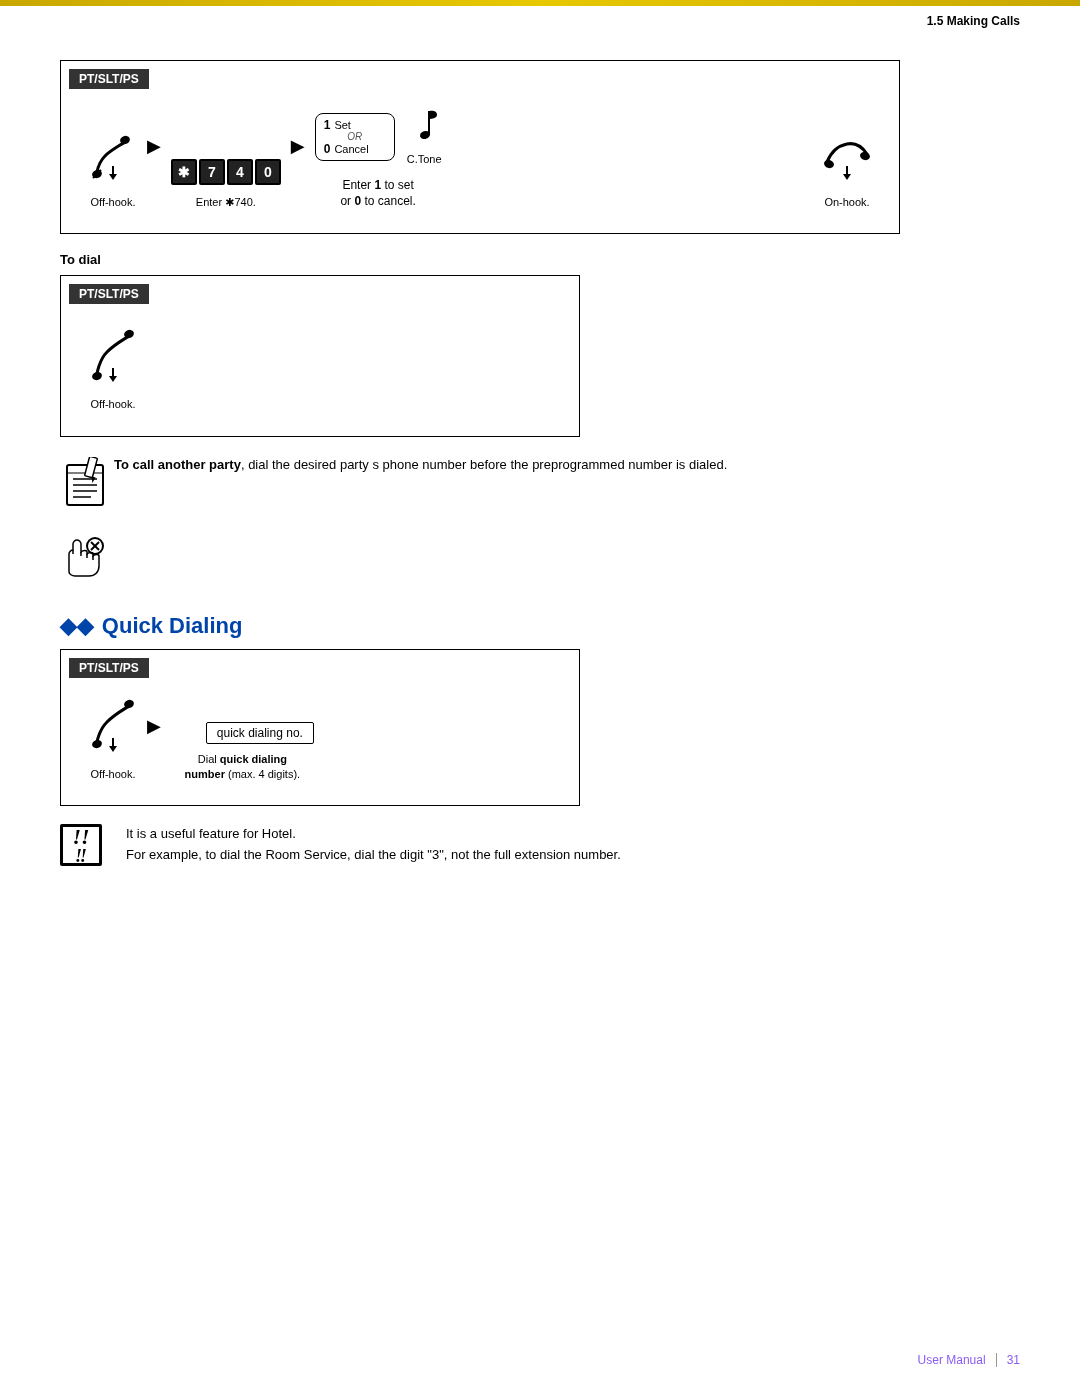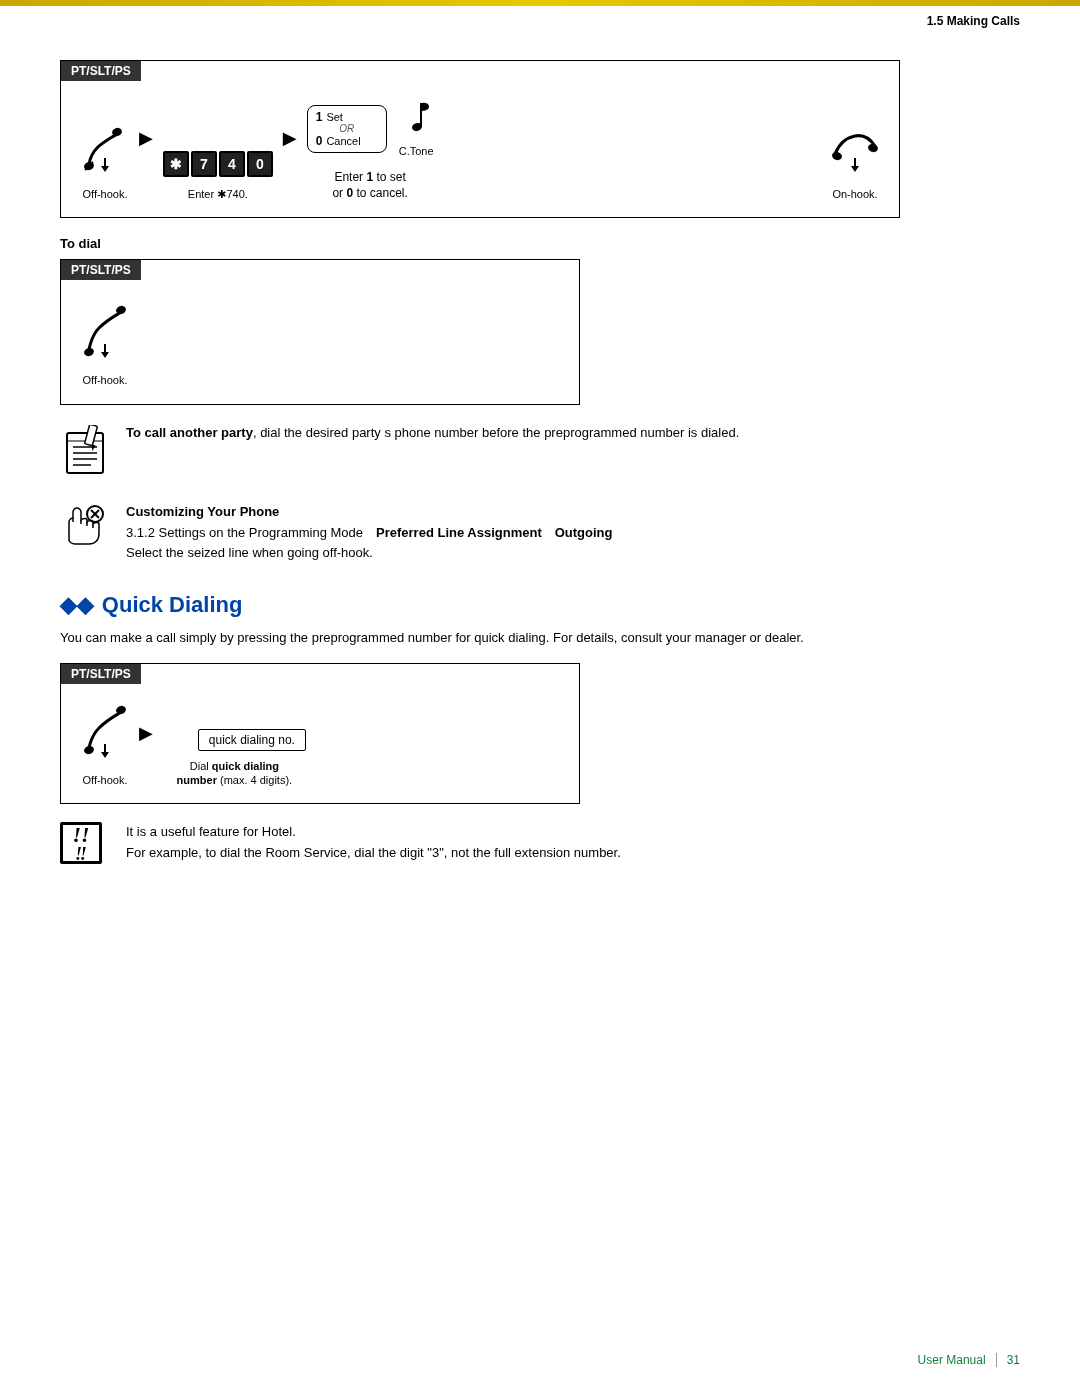--- a/index.html
+++ b/index.html
@@ -30,21 +30,21 @@
       margin-top: 40px;
       padding: 20px 60px 60px 60px;
     }
     .section-title {
       font-size: 13px;
       font-weight: bold;
       margin-bottom: 8px;
     }
     .diagram-box {
       border: 1.5px solid #000;
-      padding: 0;
+      padding: 8px;
       margin-bottom: 18px;
     }
     .pt-label-bar {
       background: #333;
       color: #fff;
       font-size: 12px;
       font-weight: bold;
       padding: 3px 10px;
       display: inline-block;
     }
@@ -120,21 +120,21 @@
     }
     .or-divider {
       font-size: 10px;
       color: #555;
       text-align: center;
       font-style: italic;
       line-height: 1;
     }
     .note-section {
       display: flex;
-      gap: 16px;
+      gap: 4px;
       margin: 18px 0;
       align-items: flex-start;
     }
     .note-icon {
       font-size: 36px;
       min-width: 50px;
       text-align: center;
       margin-top: 2px;
     }
     .note-text {
@@ -205,21 +205,21 @@
     }
     .hotel-text {
       font-size: 13px;
       line-height: 1.6;
     }
     .footer {
       position: absolute;
       bottom: 30px;
       right: 60px;
       font-size: 12px;
-      color: #15803d;
+      color: #8b5cf6;
       display: flex;
       align-items: center;
       gap: 10px;
       padding-left: 12px;
     }
     .footer-divider {
       width: 1px;
       height: 14px;
       background: #999;
       display: inline-block;
@@ -378,33 +378,27 @@
         <path d="M10 20 L10 16" stroke="#000" stroke-width="1.5"></path>
         <path d="M18 22 L18 18" stroke="#000" stroke-width="1.5"></path>
         <path d="M24 24 L24 20" stroke="#000" stroke-width="1.5"></path>
         <path d="M30 26 L30 22" stroke="#000" stroke-width="1.5"></path>
 
         <circle cx="32" cy="12" r="8" fill="none" stroke="#000" stroke-width="2"></circle>
         <line x1="28" y1="8" x2="36" y2="16" stroke="#000" stroke-width="2"></line>
         <line x1="28" y1="16" x2="36" y2="8" stroke="#000" stroke-width="2"></line>
       </svg>
     </div>
-    <div class="customizing-text">
-      <b>Customizing Your Phone</b><br>
-      <span>3.1.2 Settings on the Programming Mode </span><b>Preferred Line Assignment Outgoing</b><br>
-      <span>Select the seized line when going off-hook.</span>
-    </div>
   </div>
 
   <div class="quick-dialing-title">
     <span>◆◆</span>
     <span>Quick Dialing</span>
   </div>
 
-  <div class="quick-dialing-desc">You can make a call simply by pressing the preprogrammed number for quick dialing. For details, consult your manager or dealer.</div>
 
   <div class="diagram-box" style="width:520px;">
     <div>
       <span class="pt-label-bar">PT/SLT/PS</span>
     </div>
     <div class="diagram-inner">
 
       <div class="diagram-col">
         <div style="margin-bottom:6px;">
           <svg width="48" height="56" viewBox="0 0 48 56" xmlns="http://www.w3.org/2000/svg">

